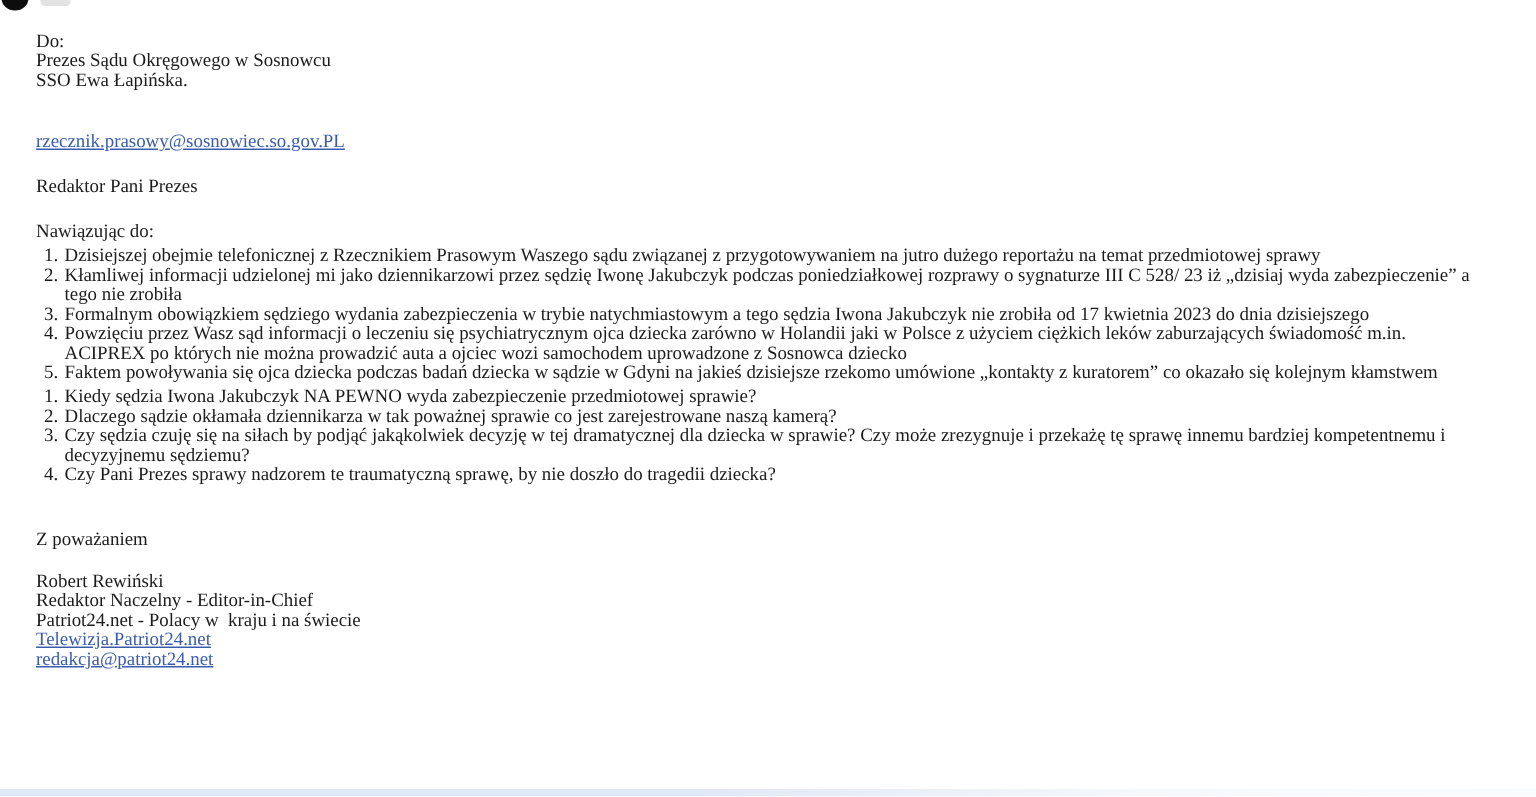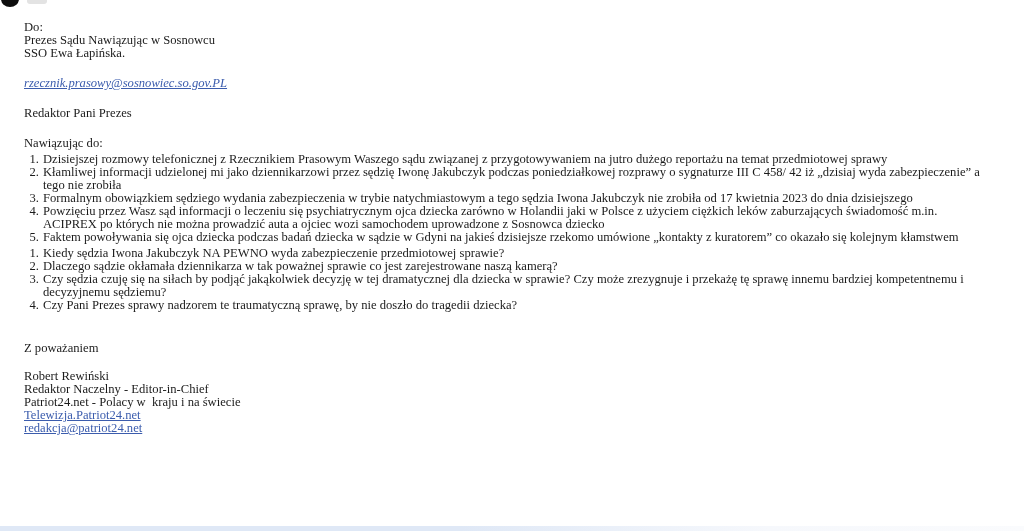--- a/index.html
+++ b/index.html
@@ -19,21 +19,21 @@
     position:absolute;left:1px;top:-9px;width:18px;height:16px;
     border-radius:50%;background:#0d0d0d;
   }
   .cut-smudge{
     position:absolute;left:27px;top:-3px;width:20px;height:7px;
     border-radius:3px;background:#e3e3e3;
   }
   .email{padding:21px 44px 0 24px;}
   p{margin:0;}
   .first-link{margin-top:25px;}
-  .second-link{margin-top:17px;font-style:italic;}
+  .second-link{margin-top:28px;}
   .salutation{margin-top:17px;}
   .ref-intro{margin-top:17px;}
   ol.list{margin:3px 0 0 0;padding-left:18px;}
   ol.list li{margin:0;padding-left:1px;}
   .questions-intro{margin-top:30px;}
   .valediction{margin-top:30px;}
   .signature{margin-top:15px;}
   a.link{color:var(--link);text-decoration:underline;cursor:pointer;}
   .plain{color:var(--text);text-decoration:none;}
   .pre{white-space:pre-wrap;text-align:center;}
@@ -45,34 +45,34 @@
 </head>
 <body>
 
 <div class="cut-avatar"></div>
 <div class="cut-smudge"></div>
 
 <div class="email">
 
   <p>
     <span>Do:</span><br>
-    <span>Prezes Sądu Nawiązując w Sosnowcu</span><br>
+    <span>Prezes Sądu Okręgowego w Sosnowcu</span><br>
     <span>SSO Ewa Łapińska.</span>
   </p>
 
 
   <p class="second-link"><a href="#" class="link">rzecznik.prasowy@sosnowiec.so.gov.PL</a></p>
 
   <p class="salutation">Redaktor Pani Prezes</p>
 
   <p class="ref-intro">Nawiązując do:</p>
 
   <ol class="list">
-    <li>Dzisiejszej rozmowy telefonicznej z Rzecznikiem Prasowym Waszego sądu związanej z przygotowywaniem na jutro dużego reportażu na temat przedmiotowej sprawy</li>
-    <li>Kłamliwej informacji udzielonej mi jako dziennikarzowi przez sędzię Iwonę Jakubczyk podczas poniedziałkowej rozprawy o sygnaturze III C 458/ 42 iż „dzisiaj wyda zabezpieczenie” a tego nie zrobiła</li>
+    <li>Dzisiejszej obejmie telefonicznej z Rzecznikiem Prasowym Waszego sądu związanej z przygotowywaniem na jutro dużego reportażu na temat przedmiotowej sprawy</li>
+    <li>Kłamliwej informacji udzielonej mi jako dziennikarzowi przez sędzię Iwonę Jakubczyk podczas poniedziałkowej rozprawy o sygnaturze III C 528/ 23 iż „dzisiaj wyda zabezpieczenie” a tego nie zrobiła</li>
     <li>Formalnym obowiązkiem sędziego wydania zabezpieczenia w trybie natychmiastowym a tego sędzia Iwona Jakubczyk nie zrobiła od 17 kwietnia 2023 do dnia dzisiejszego</li>
     <li>Powzięciu przez Wasz sąd informacji o leczeniu się psychiatrycznym ojca dziecka zarówno w Holandii jaki w Polsce z użyciem ciężkich leków zaburzających świadomość m.in. ACIPREX po których nie można prowadzić auta a ojciec wozi samochodem uprowadzone z Sosnowca dziecko</li>
     <li>Faktem powoływania się ojca dziecka podczas badań dziecka w sądzie w Gdyni na jakieś dzisiejsze rzekomo umówione „kontakty z kuratorem” co okazało się kolejnym kłamstwem</li>
   </ol>
 
 
   <ol class="list">
     <li>Kiedy sędzia Iwona Jakubczyk NA PEWNO wyda zabezpieczenie przedmiotowej sprawie?</li>
     <li>Dlaczego sądzie okłamała dziennikarza w tak poważnej sprawie co jest zarejestrowane naszą kamerą?</li>
     <li>Czy sędzia czuję się na siłach by podjąć jakąkolwiek decyzję w tej dramatycznej dla dziecka w sprawie? Czy może zrezygnuje i przekażę tę sprawę innemu bardziej kompetentnemu i decyzyjnemu sędziemu?</li>

